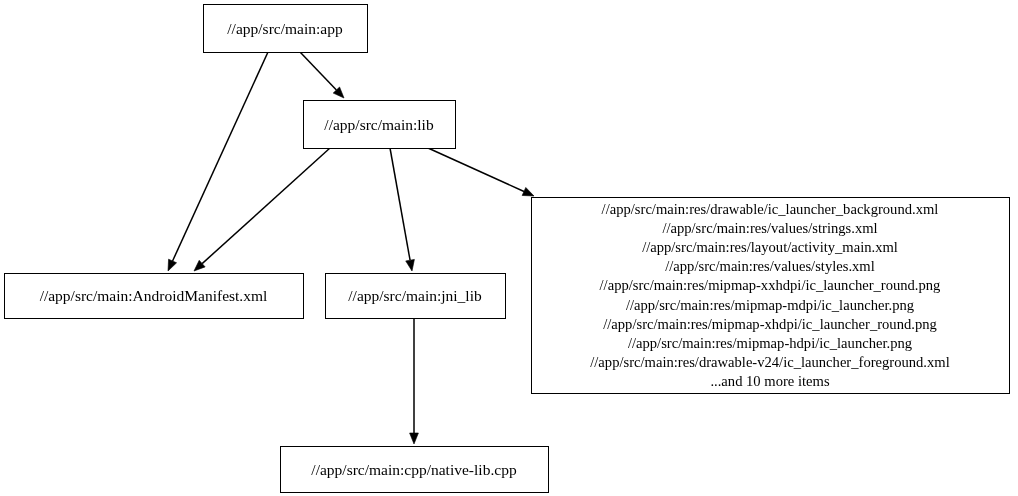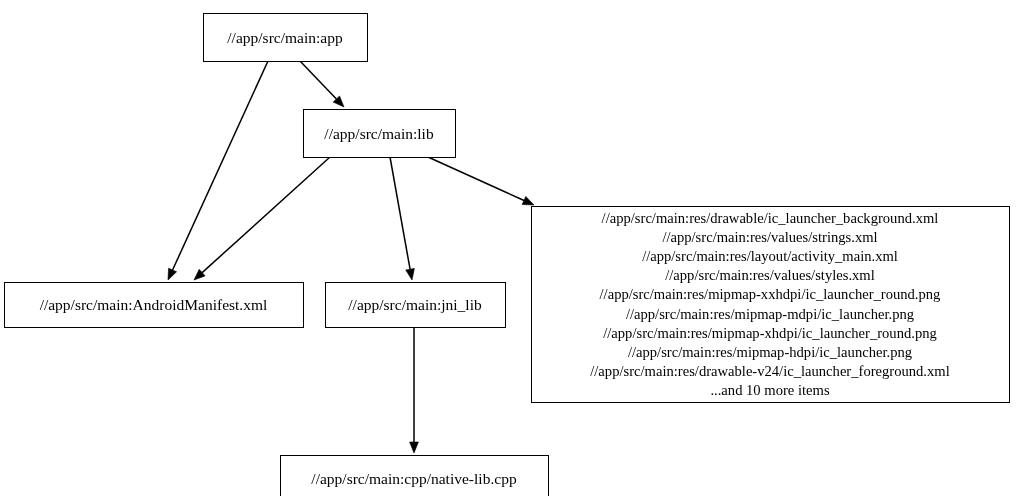--- a/index.html
+++ b/index.html
@@ -11,21 +11,20 @@
   body {
     width: 1018px;
     height: 496px;
     overflow: hidden;
     font-family: "Liberation Serif", "DejaVu Serif", serif;
   }
   #graph-root {
     position: relative;
     width: 1018px;
     height: 392px;
-    margin-top: 9px;
   }
   #graph-svg {
     position: absolute;
     top: 0;
     left: 0;
     width: 1018px;
     height: 496px;
     display: block;
   }
   .node-box {

